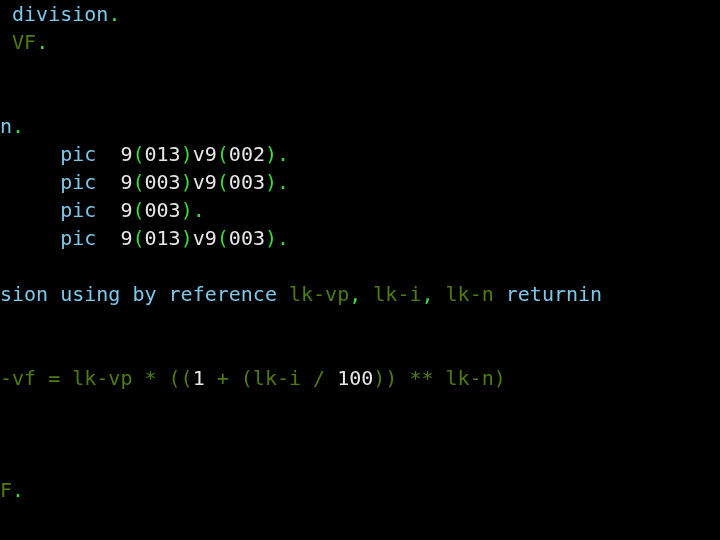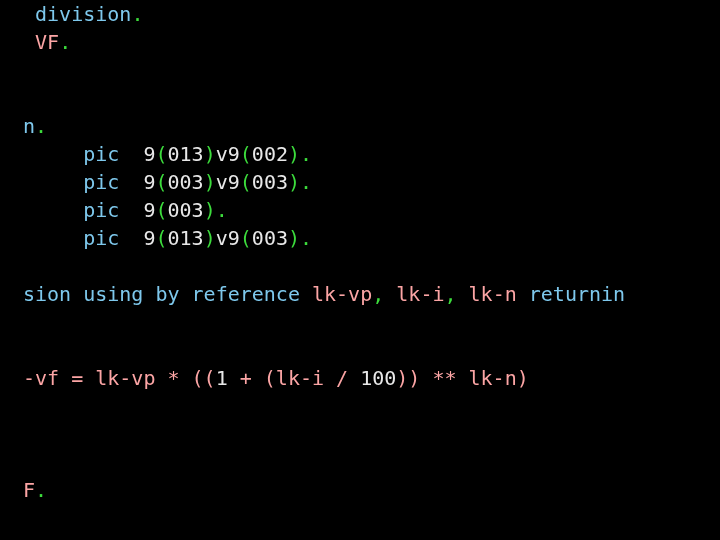--- a/index.html
+++ b/index.html
@@ -26,25 +26,24 @@
     top: 0;
     width: 720px;
     white-space: pre;
   }
   .ln {
     display: block;
     height: 28px;
     line-height: 28px;
     white-space: pre;
     overflow: hidden;
-    padding-left: 23px;
   }
   
   .kw   { color: #7ec8ec; }   
-  .id   { color: #fca5a5; text-align: right; }   
+  .id   { color: #4d7c0f; text-align: right; }   
   .num  { color: #e8e8e8; }   
   .pun  { color: #3cdc3c; }   
   .blank { color: transparent; }
 </style>
 </head>
 <body>
 
 <div id="screen">
   <div id="code" style="font-size: 20px; line-height: 28px;"><span class="ln"><span class="kw"> division</span><span class="pun">.</span></span><span class="ln"><span class="id"> VF</span><span class="pun">.</span></span><span class="ln">&nbsp;</span><span class="ln">&nbsp;</span><span class="ln"><span class="kw">n</span><span class="pun">.</span></span><span class="ln"><span class="blank">     </span><span class="kw">pic</span><span class="blank">  </span><span class="num">9</span><span class="pun">(</span><span class="num">013</span><span class="pun">)</span><span class="num">v9</span><span class="pun">(</span><span class="num">002</span><span class="pun">)</span><span class="pun">.</span></span><span class="ln"><span class="blank">     </span><span class="kw">pic</span><span class="blank">  </span><span class="num">9</span><span class="pun">(</span><span class="num">003</span><span class="pun">)</span><span class="num">v9</span><span class="pun">(</span><span class="num">003</span><span class="pun">)</span><span class="pun">.</span></span><span class="ln"><span class="blank">     </span><span class="kw">pic</span><span class="blank">  </span><span class="num">9</span><span class="pun">(</span><span class="num">003</span><span class="pun">)</span><span class="pun">.</span></span><span class="ln"><span class="blank">     </span><span class="kw">pic</span><span class="blank">  </span><span class="num">9</span><span class="pun">(</span><span class="num">013</span><span class="pun">)</span><span class="num">v9</span><span class="pun">(</span><span class="num">003</span><span class="pun">)</span><span class="pun">.</span></span><span class="ln">&nbsp;</span><span class="ln"><span class="kw">sion using by reference </span><span class="id">lk-vp</span><span class="pun">,</span><span class="blank"> </span><span class="id">lk-i</span><span class="pun">,</span><span class="blank"> </span><span class="id">lk-n</span><span class="blank"> </span><span class="kw">returnin</span></span><span class="ln">&nbsp;</span><span class="ln">&nbsp;</span><span class="ln"><span class="id">-vf = lk-vp * ((</span><span class="num">1</span><span class="id"> + (lk-i / </span><span class="num">100</span><span class="id">)) ** lk-n)</span></span><span class="ln">&nbsp;</span><span class="ln">&nbsp;</span><span class="ln">&nbsp;</span><span class="ln"><span class="id">F</span><span class="pun">.</span></span><span class="ln">&nbsp;</span></div>
 </div>

